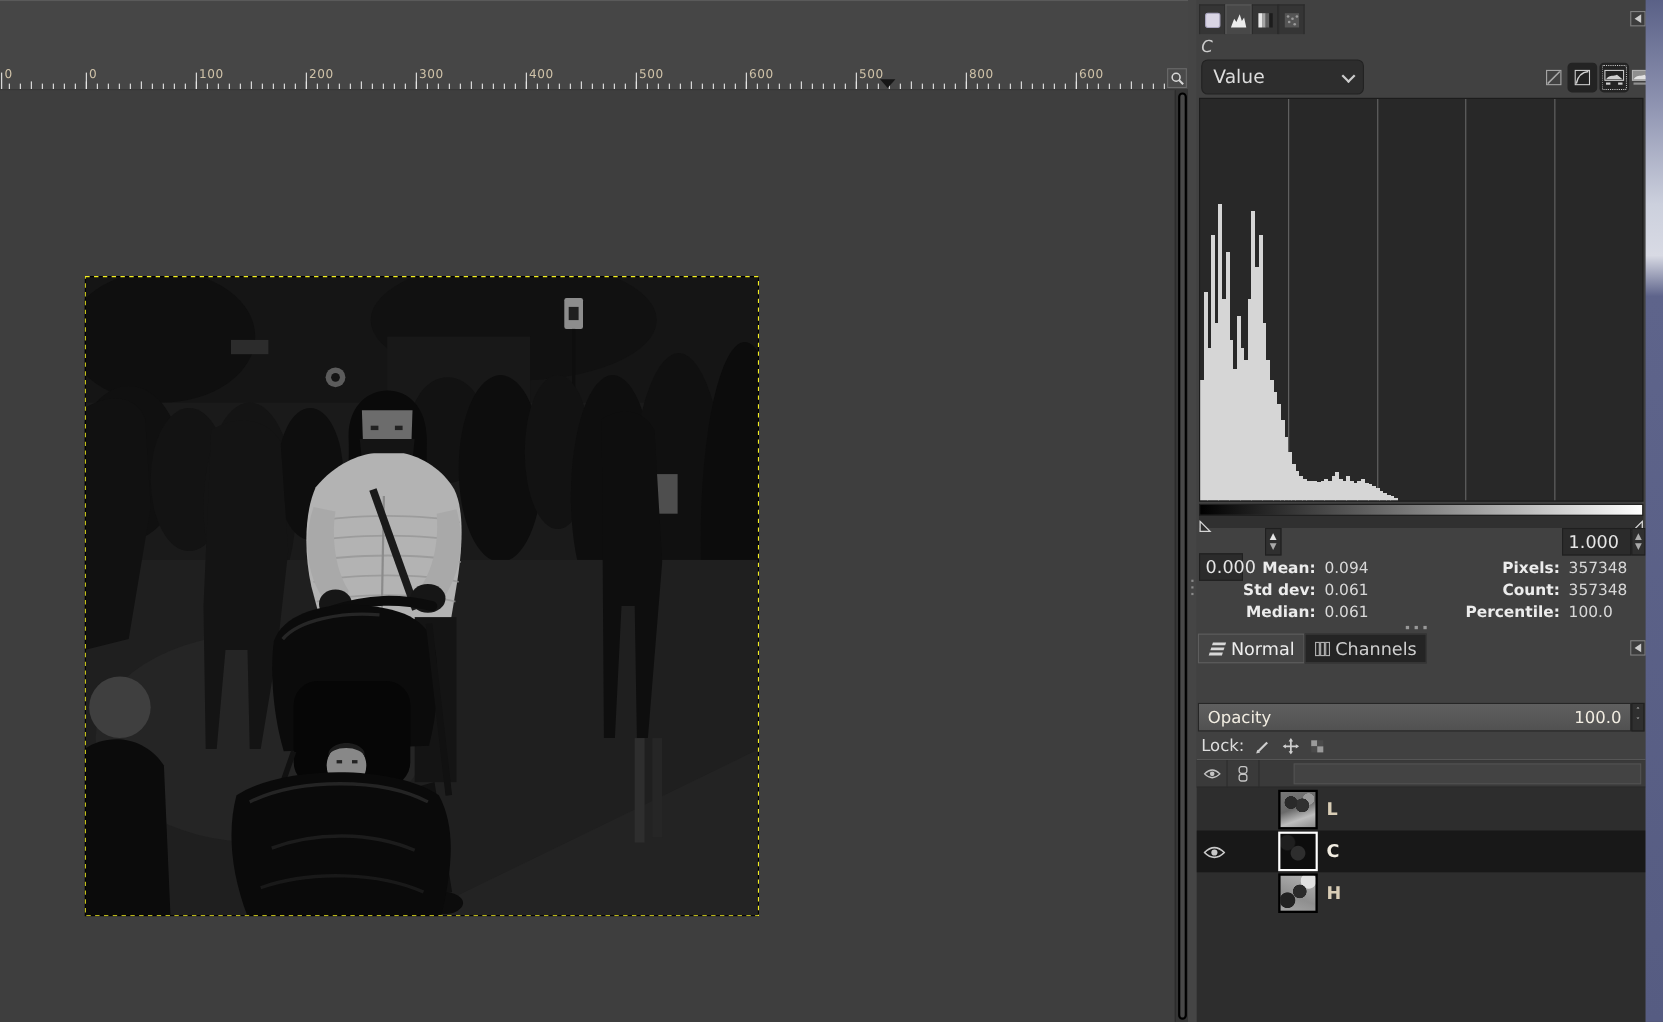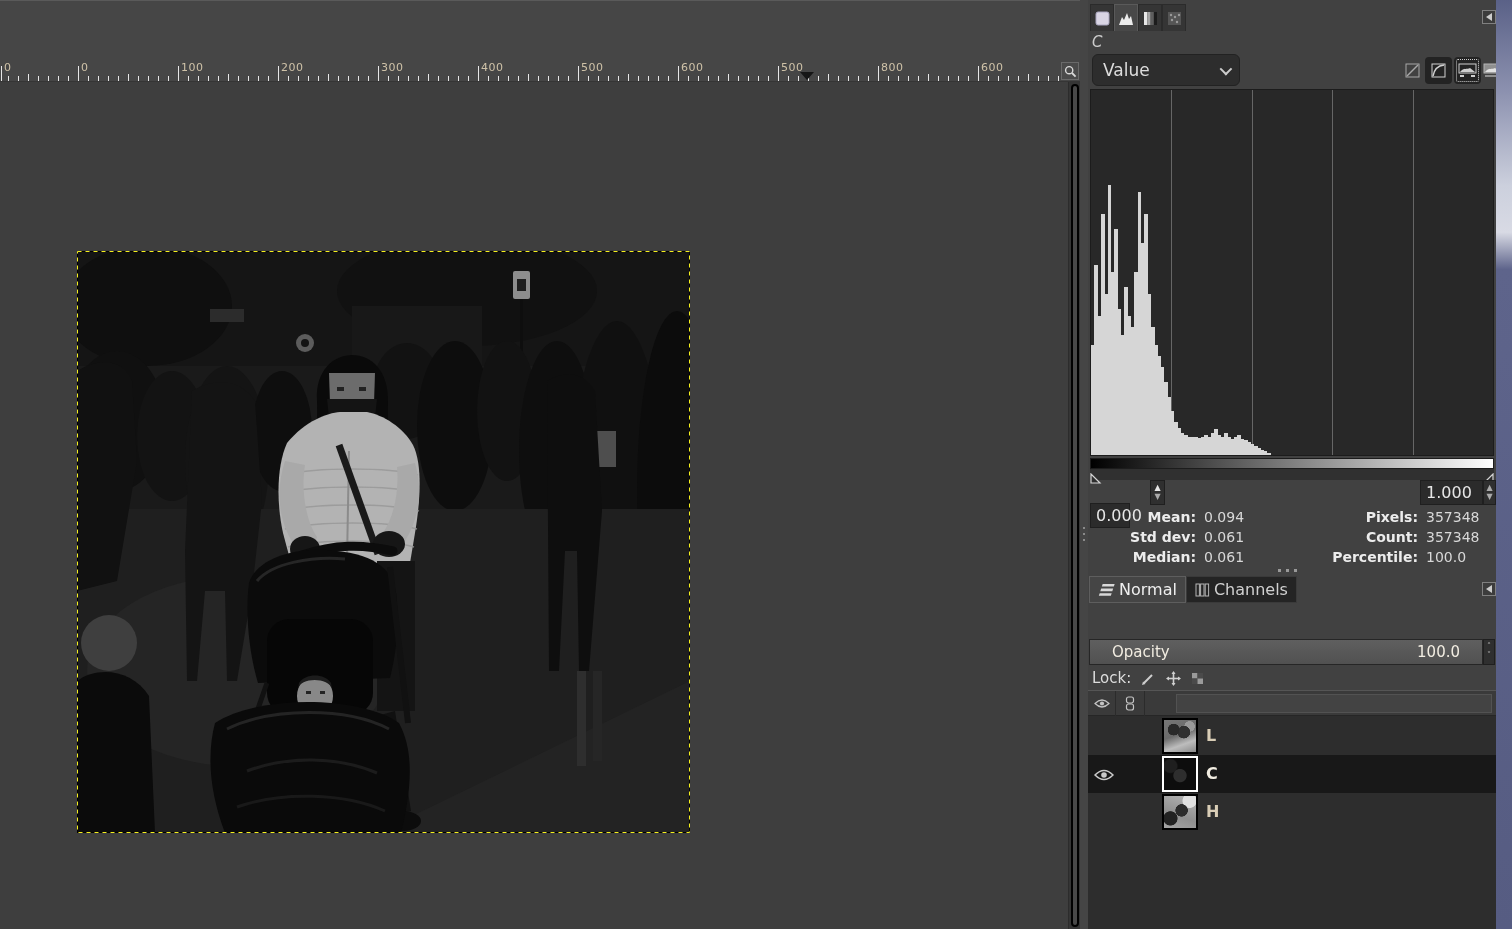--- a/index.html
+++ b/index.html
@@ -78,21 +78,21 @@
 
   .mode-row { left:1px; top:606px; width:406px; height:31px; }
   .mode-combo { position:absolute; left:0; top:0; width:357px; height:31px; background:#2f2f2f;
                 border:1px solid #232323; border-radius:8px; display:flex; align-items:center;
                 padding:0 10px; font-size:15px; color:#e2e2e2; }
   .mode-aux { position:absolute; left:362px; top:0; width:44px; height:31px; background:#2f2f2f;
               border:1px solid #232323; border-radius:8px; display:flex; align-items:center; justify-content:center; gap:5px; }
 
   .opacity-row { left:1px; top:639px; width:406px; height:26px; display:flex; }
   .opacity-slider { width:394px; height:26px; background:linear-gradient(#5f5f5f,#515151);
-                    border:1px solid #262626; display:flex; align-items:center; padding:0 22px;
+                    border:1px solid #262626; display:flex; align-items:center; padding:0 8px;
                     font-size:15px; color:#f2ede2; }
   .opacity-spin { width:12px; height:26px; }
 
   .lock-row { left:4px; top:667px; height:22px; display:flex; align-items:center; font-size:15px; color:#dddddd; }
   .lock-row .ic { margin-left:10px; display:flex; align-items:center; }
 
   .layer-list { left:0; top:690px; width:408px; height:239px; background:#2d2d2d; border-top:1px solid #555555; }
   .ll-header { position:absolute; left:0; top:0; width:408px; height:25px; background:#3a3a3a; border-bottom:1px solid #262626; }
   .ll-header .cell { position:absolute; top:0; height:25px; border-right:1px solid #2b2b2b;
                      display:flex; align-items:center; justify-content:center; }

